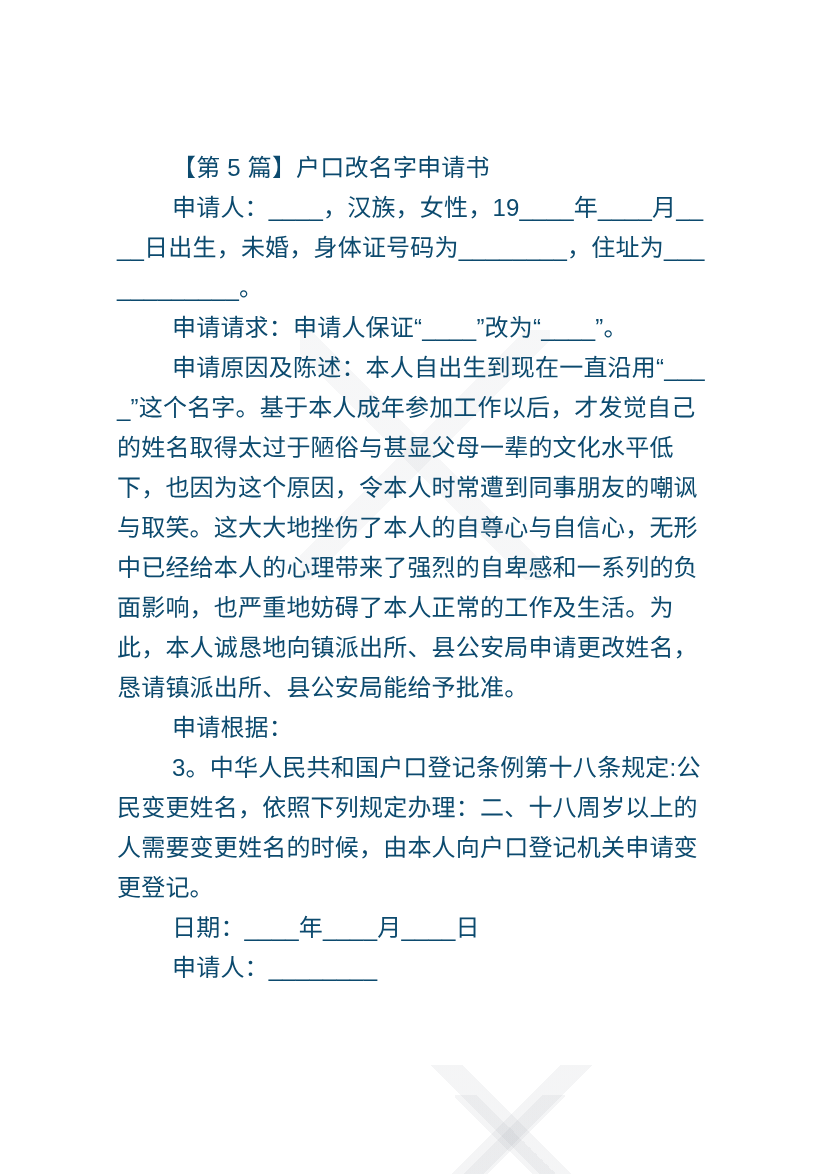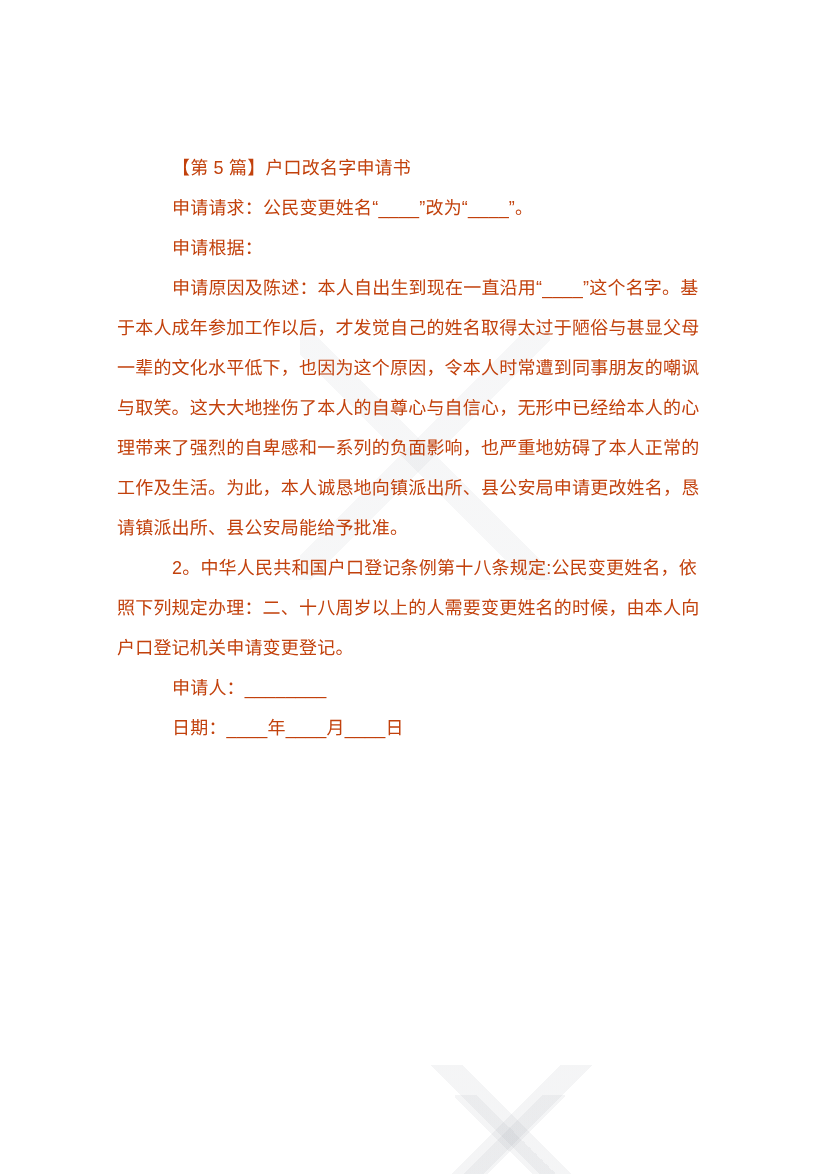--- a/index.html
+++ b/index.html
@@ -56,22 +56,22 @@
 
   .doc-body {
     position: absolute;
     left: 117px;
     top: 148px;
     width: 596px;
     z-index: 2;
   }
 
   .line {
-    color: #c2410c;
-    font-size: 18px;
+    color: #0c4a6e;
+    font-size: 24px;
     line-height: 40px;
     letter-spacing: 0.2px;
     white-space: pre-wrap;
     word-break: break-all;
   }
 
   .line.indent {
     text-indent: 55px;
   }
 
@@ -85,29 +85,30 @@
 <div class="page">
 
   <div class="watermark wm-a"></div>
   <div class="watermark wm-b"></div>
   <div class="watermark wm-c"></div>
 
   <div class="doc-body">
 
     <div class="line indent">【第 5 篇】户口改名字申请书</div>
 
+    <div class="line indent">申请人：____，汉族，女性，19____年____月____日出生，未婚，身体证号码为________，住址为____________。</div>
 
-    <div class="line indent">申请请求：公民变更姓名“____”改为“____”。</div>
+    <div class="line indent">申请请求：申请人保证“____”改为“____”。</div>
+
+    <div class="line indent">申请原因及陈述：本人自出生到现在一直沿用“____”这个名字。基于本人成年参加工作以后，才发觉自己的姓名取得太过于陋俗与甚显父母一辈的文化水平低下，也因为这个原因，令本人时常遭到同事朋友的嘲讽与取笑。这大大地挫伤了本人的自尊心与自信心，无形中已经给本人的心理带来了强烈的自卑感和一系列的负面影响，也严重地妨碍了本人正常的工作及生活。为此，本人诚恳地向镇派出所、县公安局申请更改姓名，恳请镇派出所、县公安局能给予批准。</div>
 
     <div class="line indent">申请根据：</div>
 
-    <div class="line indent">申请原因及陈述：本人自出生到现在一直沿用“____”这个名字。基于本人成年参加工作以后，才发觉自己的姓名取得太过于陋俗与甚显父母一辈的文化水平低下，也因为这个原因，令本人时常遭到同事朋友的嘲讽与取笑。这大大地挫伤了本人的自尊心与自信心，无形中已经给本人的心理带来了强烈的自卑感和一系列的负面影响，也严重地妨碍了本人正常的工作及生活。为此，本人诚恳地向镇派出所、县公安局申请更改姓名，恳请镇派出所、县公安局能给予批准。</div>
+
+    <div class="line indent">3。中华人民共和国户口登记条例第十八条规定:公民变更姓名，依照下列规定办理：二、十八周岁以上的人需要变更姓名的时候，由本人向户口登记机关申请变更登记。</div>
 
 
-    <div class="line indent">2。中华人民共和国户口登记条例第十八条规定:公民变更姓名，依照下列规定办理：二、十八周岁以上的人需要变更姓名的时候，由本人向户口登记机关申请变更登记。</div>
-
+    <div class="line sig-line">日期：____年____月____日</div>
 
     <div class="line sig-line">申请人：________</div>
-
-    <div class="line sig-line">日期：____年____月____日</div>
 
   </div>
 </div>
 
 </body></html>

